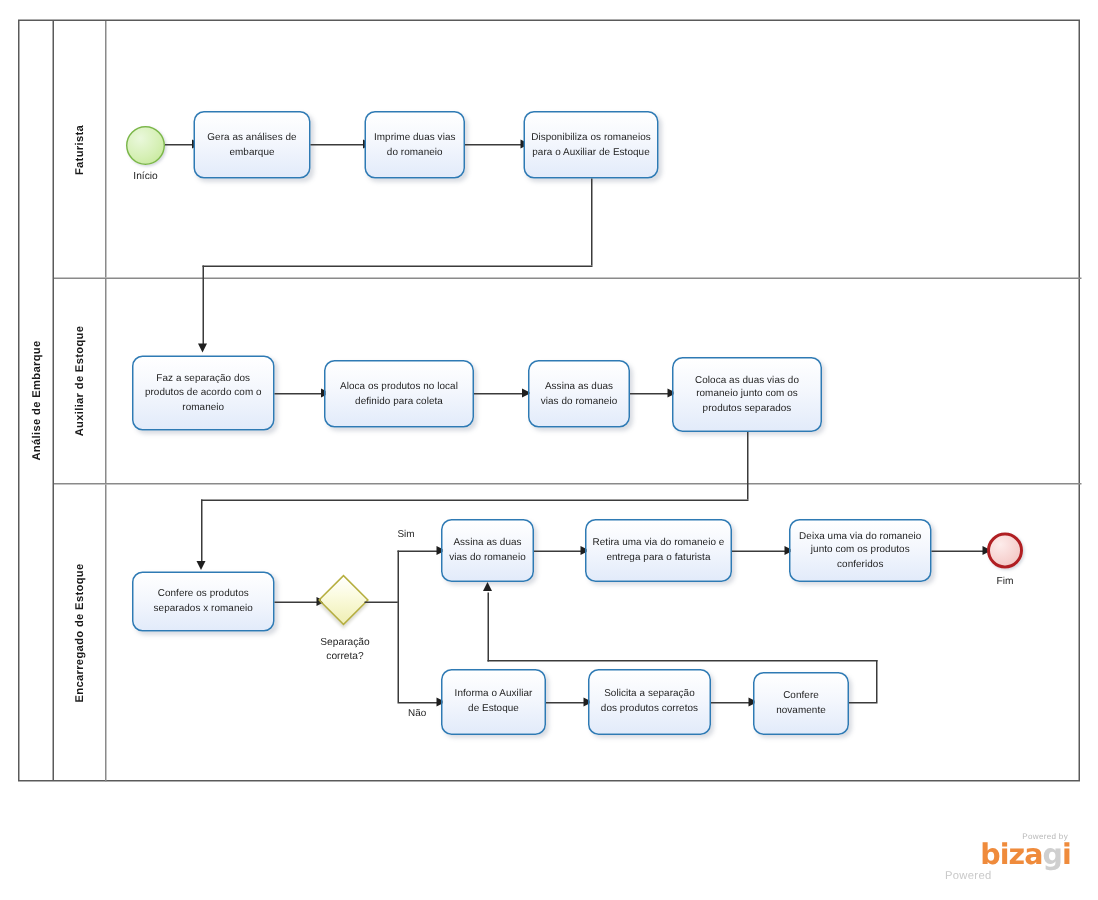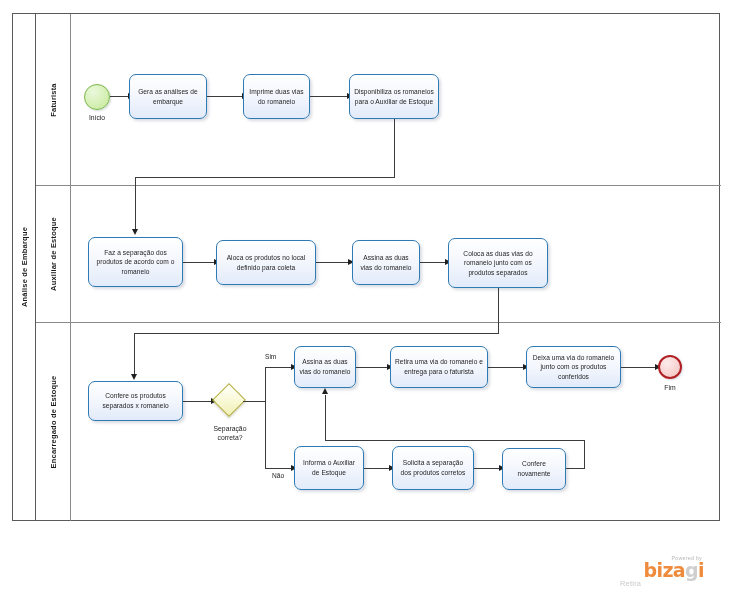--- a/index.html
+++ b/index.html
@@ -170,21 +170,21 @@
   .flow-label {
     position: absolute;
     font-size: 6.6px;
     color: #1d1d1d;
     white-space: nowrap;
   }
 
   
   #watermark {
     position: absolute;
-    right: 28px;
+    right: 18px;
     bottom: 12px;
     width: 86px;
     text-align: right;
     user-select: none;
   }
   #watermark .powered {
     font-size: 5.4px;
     color: #b8b8b8;
     letter-spacing: 0.2px;
     margin: 0 2px 0 0;
@@ -367,16 +367,16 @@
 
   <div class="seg h" style="left:566px; top:468px; width:18px;"></div>
   <div class="seg v" style="left:584px; top:440px; height:29px;"></div>
   <div class="seg h" style="left:325px; top:440px; width:260px;"></div>
   <div class="seg v" style="left:325px; top:395px; height:46px;"></div>
   <div class="arrow up" style="left:322px; top:388px;"></div>
 
   <div id="watermark">
     <div class="powered">Powered by</div>
     <div class="brand"><span>biza</span><span class="g">g</span><span>i</span></div>
-    <div class="modeler">Retira</div>
+    <div class="modeler">Powered</div>
   </div>
 
 </div>
 
 </body></html>

